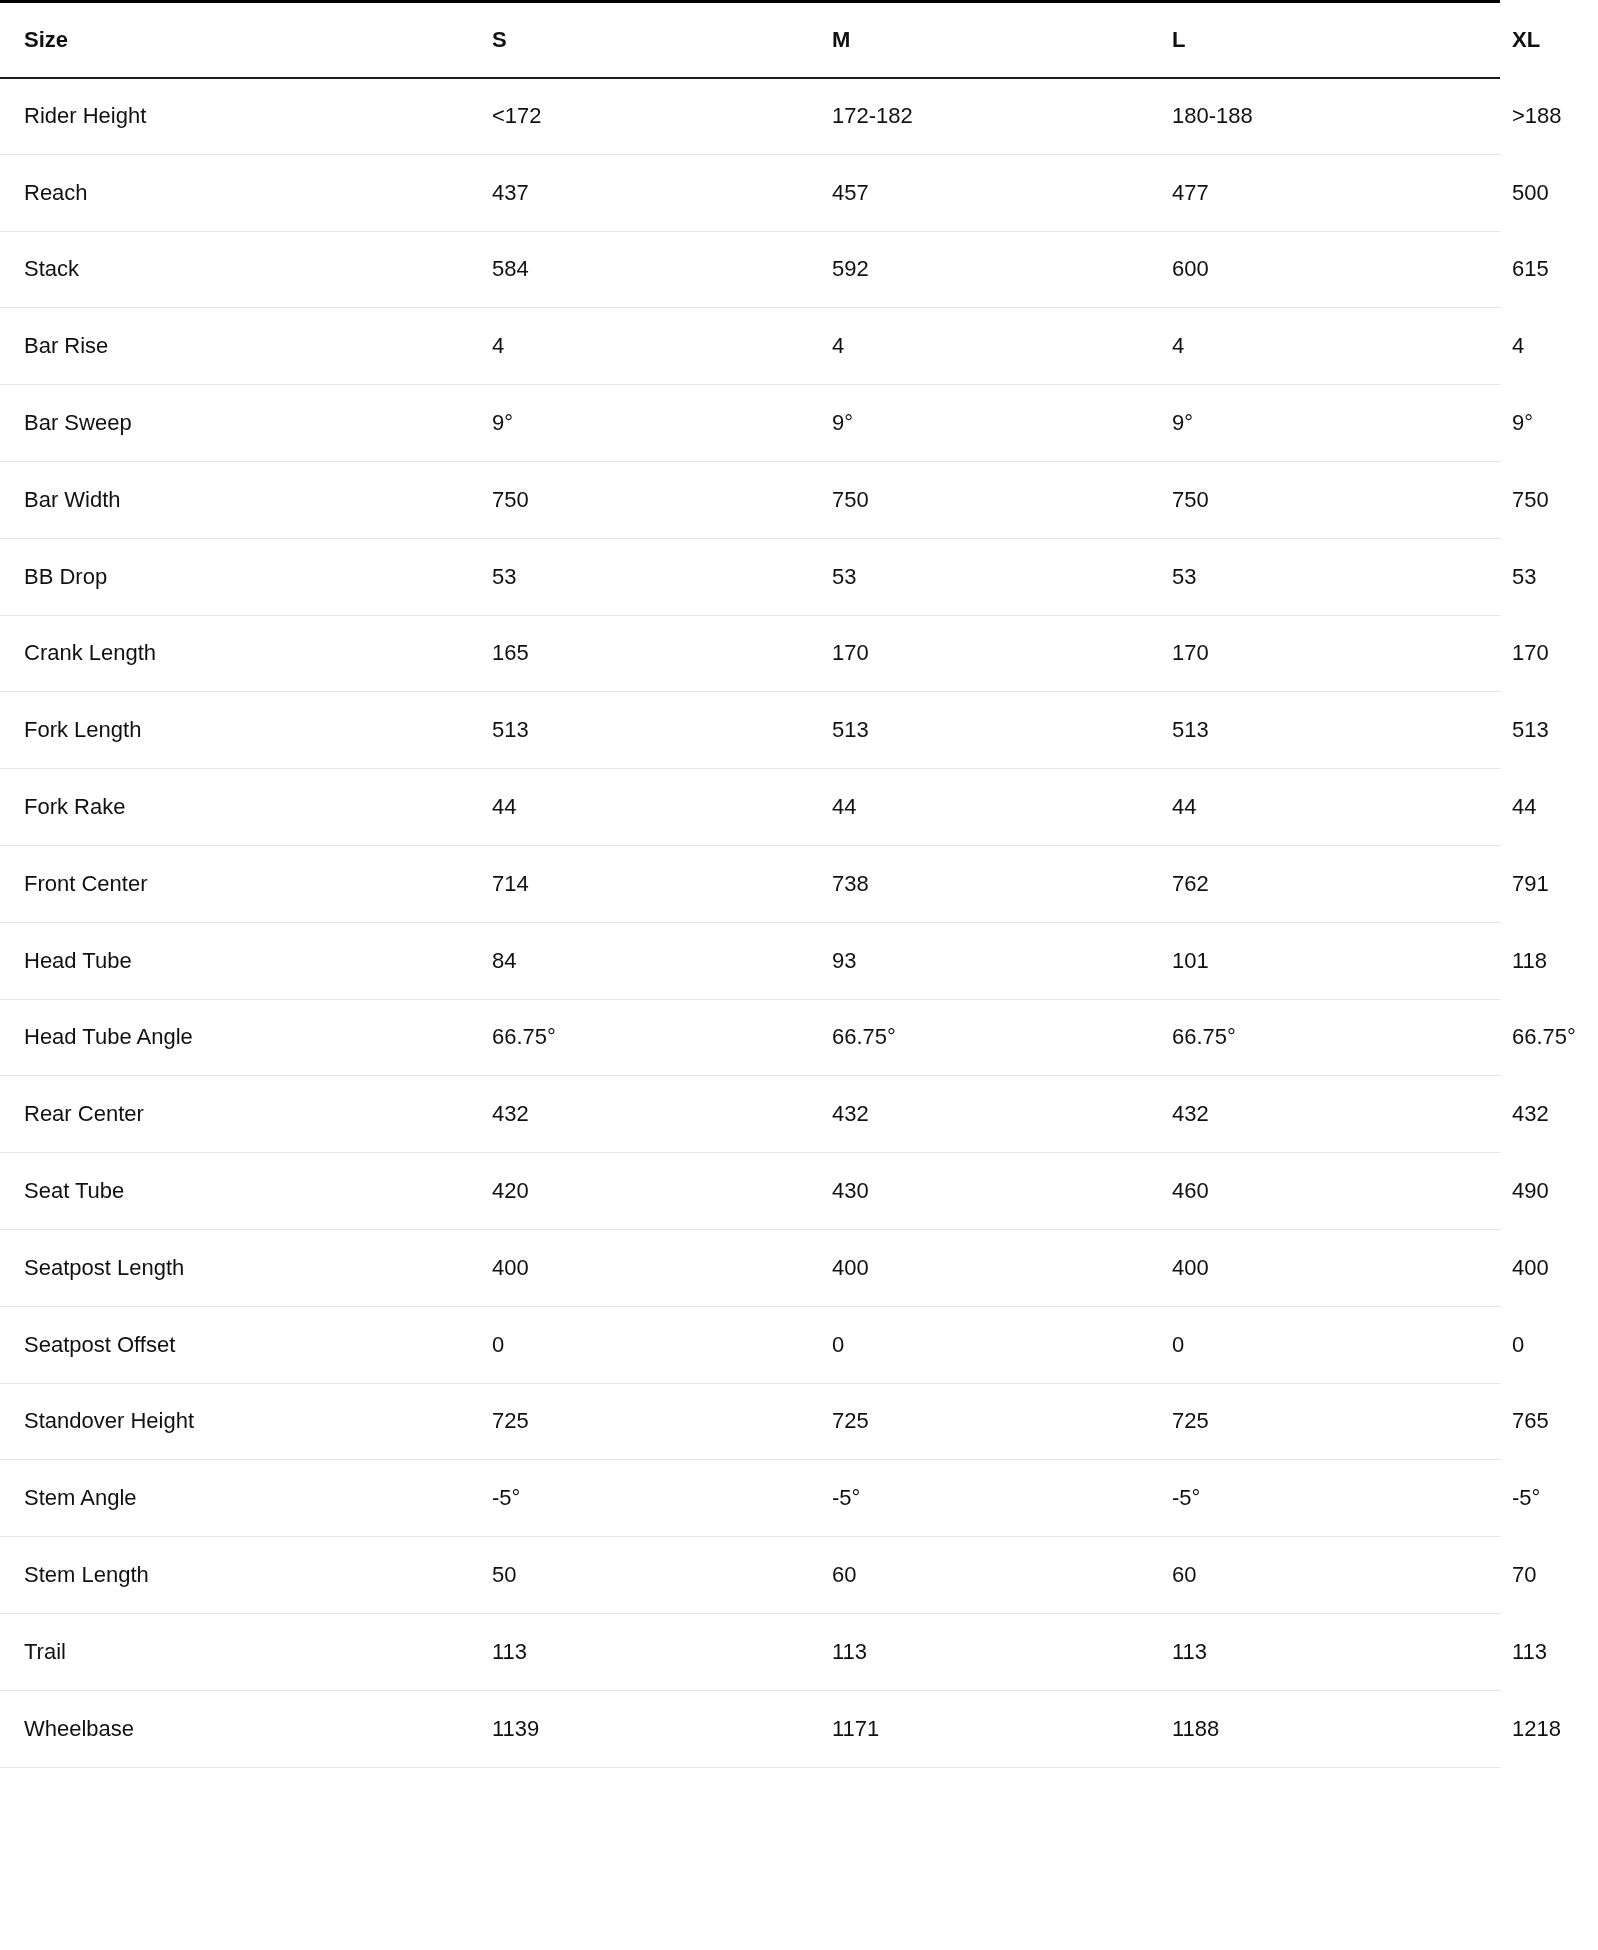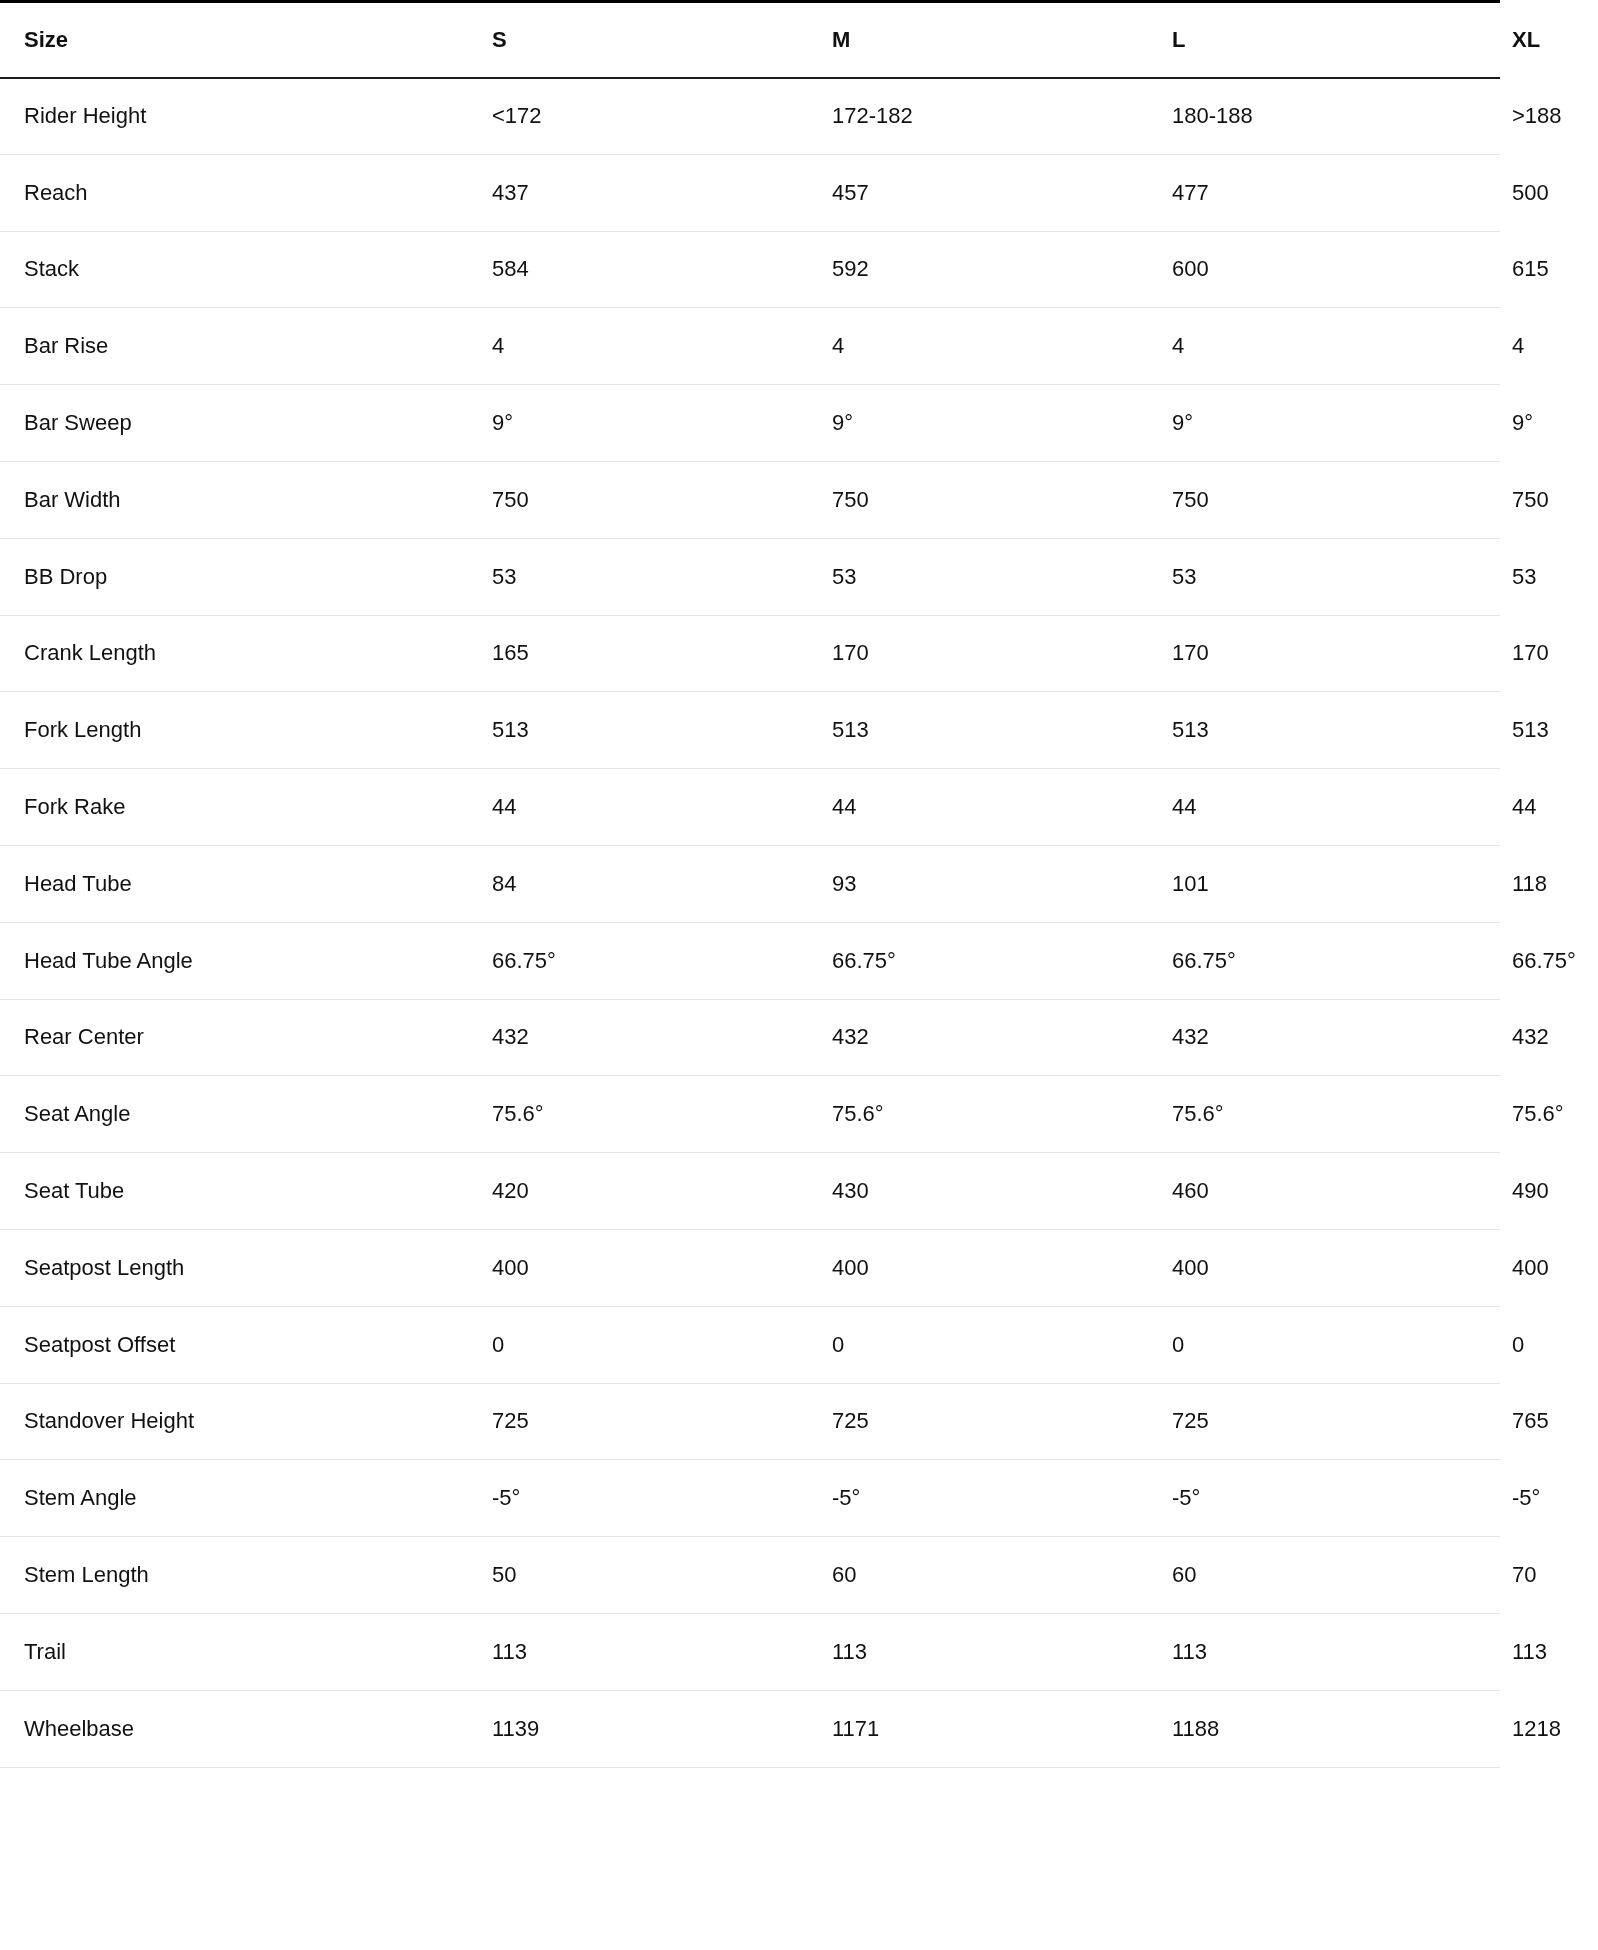--- a/index.html
+++ b/index.html
@@ -136,20 +136,27 @@
           <td>513</td>
         </tr>
         <tr>
           <th scope="row">Fork Rake</th>
           <td>44</td>
           <td>44</td>
           <td>44</td>
           <td>44</td>
         </tr>
         <tr>
+          <th scope="row">Front Center</th>
+          <td>714</td>
+          <td>738</td>
+          <td>762</td>
+          <td>791</td>
+        </tr>
+        <tr>
           <th scope="row">Head Tube</th>
           <td>84</td>
           <td>93</td>
           <td>101</td>
           <td>118</td>
         </tr>
         <tr>
           <th scope="row">Head Tube Angle</th>
           <td>66.75°</td>
           <td>66.75°</td>
@@ -157,27 +164,20 @@
           <td>66.75°</td>
         </tr>
         <tr>
           <th scope="row">Rear Center</th>
           <td>432</td>
           <td>432</td>
           <td>432</td>
           <td>432</td>
         </tr>
         <tr>
-          <th scope="row">Seat Angle</th>
-          <td>75.6°</td>
-          <td>75.6°</td>
-          <td>75.6°</td>
-          <td>75.6°</td>
-        </tr>
-        <tr>
           <th scope="row">Seat Tube</th>
           <td>420</td>
           <td>430</td>
           <td>460</td>
           <td>490</td>
         </tr>
         <tr>
           <th scope="row">Seatpost Length</th>
           <td>400</td>
           <td>400</td>

